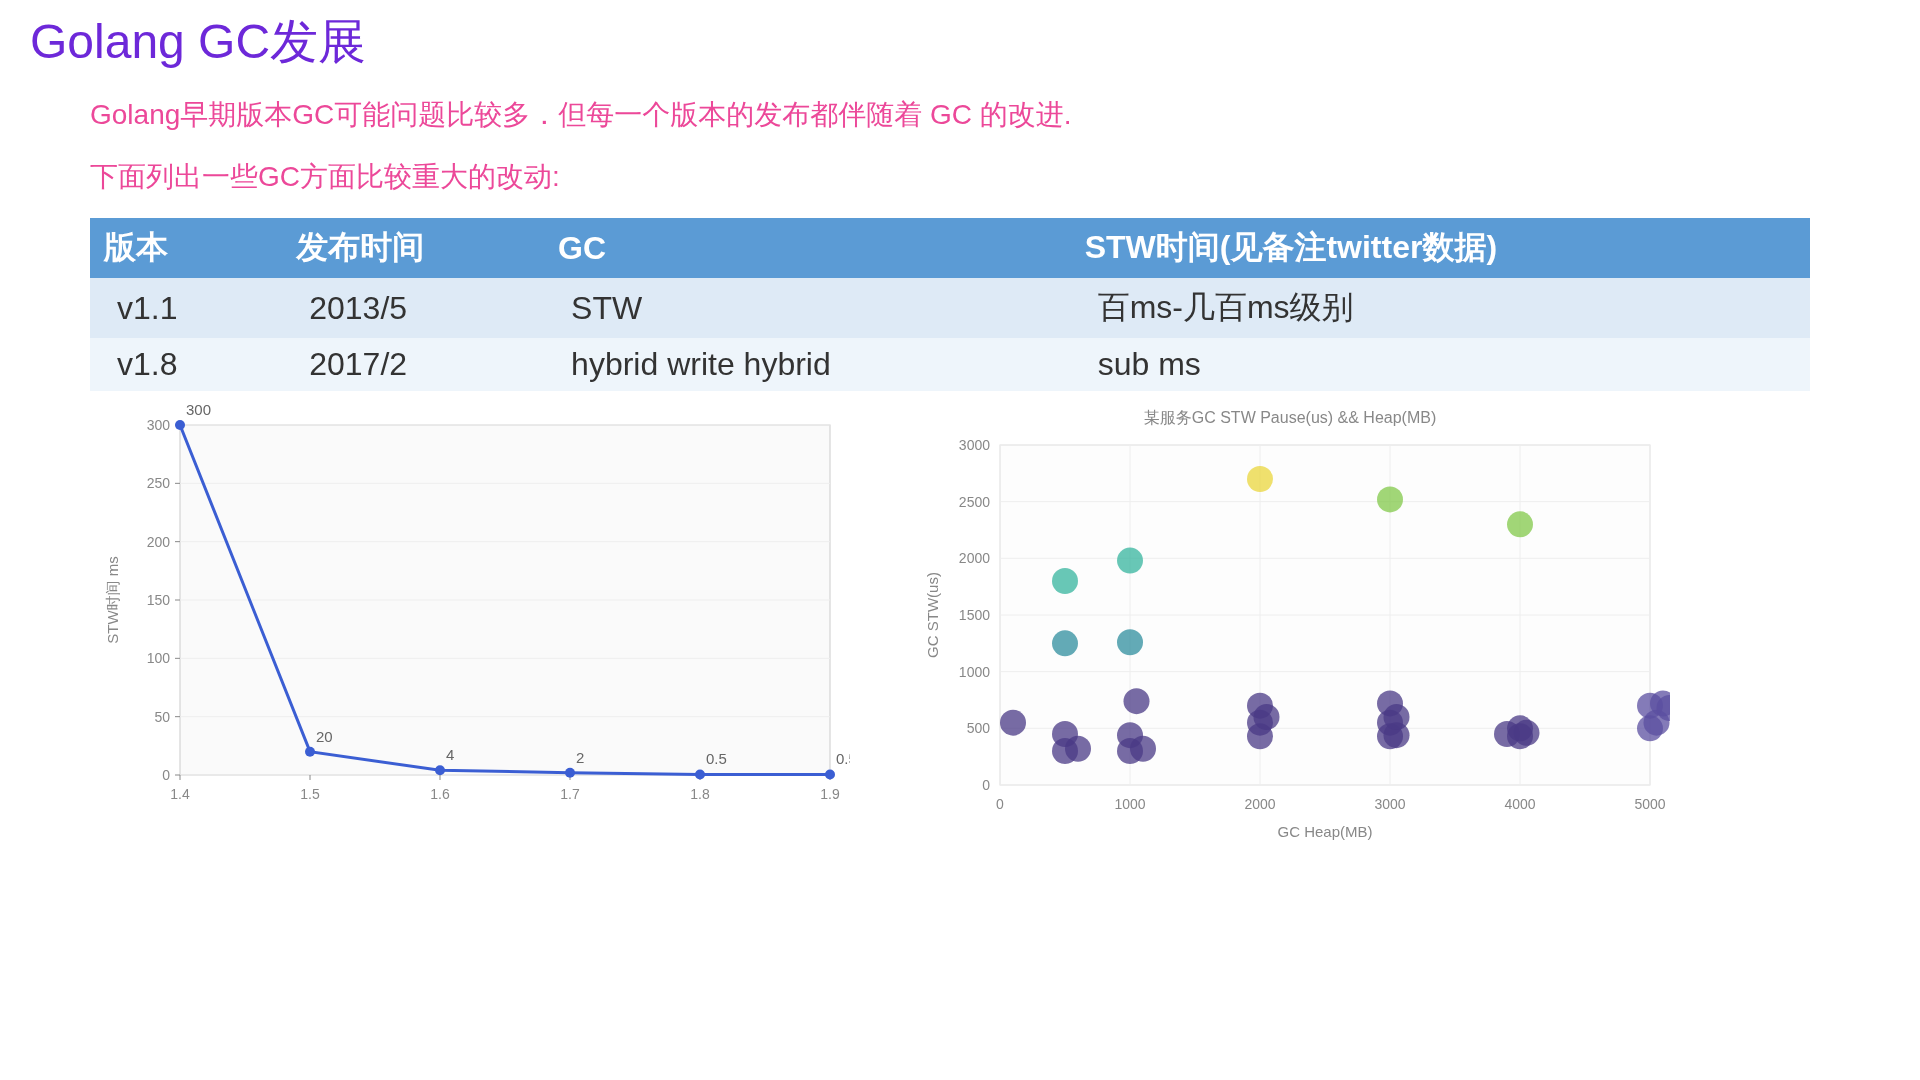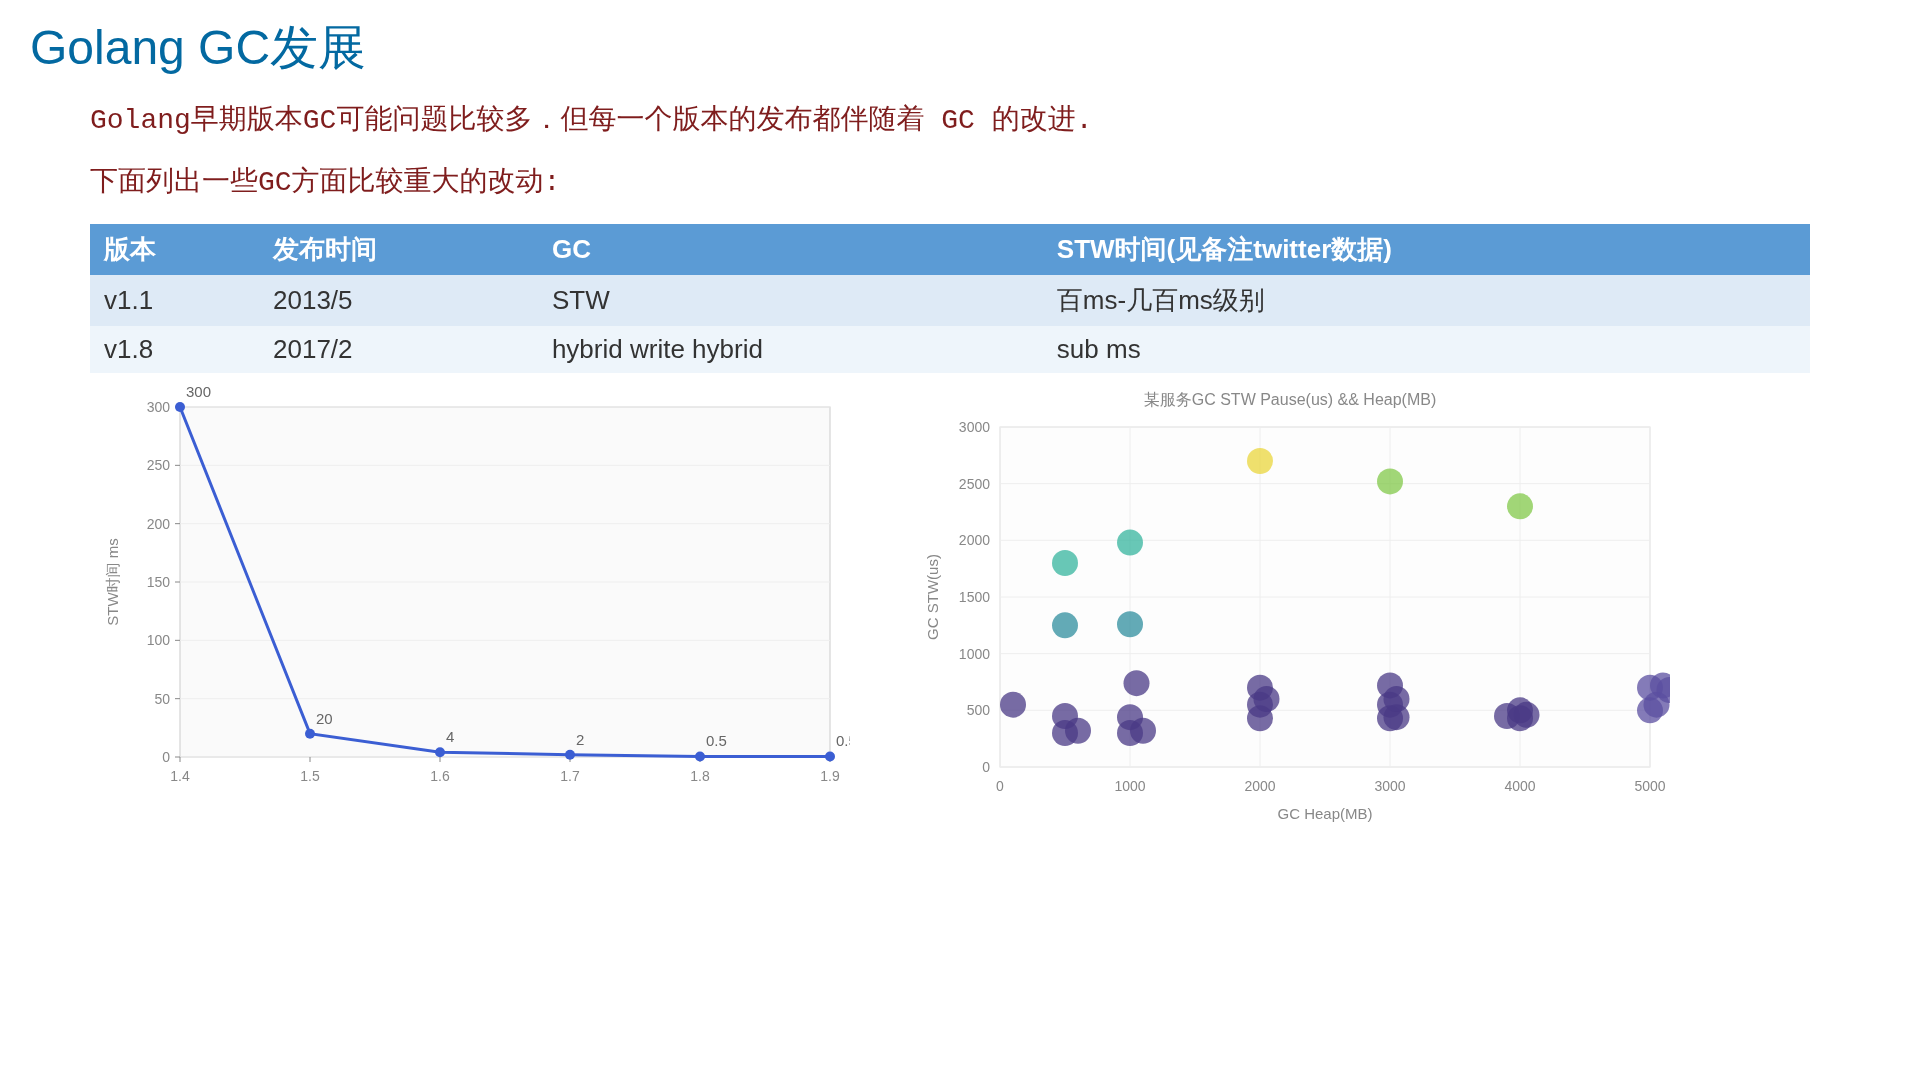--- a/index.html
+++ b/index.html
@@ -1,21 +1,21 @@
 <!DOCTYPE html>
 <html><head>
 <meta charset="utf-8">
 <style>
   html,body{margin:0;padding:0;width:1920px;height:1080px;font-family:"Microsoft YaHei","Segoe UI",Arial,sans-serif;background:#fff;color:#333;}
   .slide{padding:10px 30px 0 30px;}
-  h1{font-size:48px;font-weight:400;margin:6px 0 10px 0;color:#0369a1;}
-  .intro p{font-size:28px;margin:20px 0;line-height:1.5;color:#7f1d1d;padding-left:60px;font-family:Liberation Mono, monospace;}
-  table{border-collapse:collapse;width:1720px;margin:20px 0 14px 60px;font-size:26px;}
+  h1{font-size:48px;font-weight:400;margin:0 0 10px 0;color:#6d28d9;}
+  .intro p{font-size:28px;margin:20px 0;line-height:1.5;color:#ec4899;padding-left:60px;}
+  table{border-collapse:collapse;width:1720px;margin:20px 0 14px 60px;font-size:32px;}
   th{background:#5B9BD5;color:#fff;text-align:left;padding:8px 14px;font-weight:700;}
-  td{padding:8px 14px;}
+  td{padding:8px 27px;}
   tbody tr:nth-child(odd){background:#DEEAF6;}
   tbody tr:nth-child(even){background:#EEF5FB;}
   .charts{display:flex;gap:60px;margin-left:60px;}
   .chart-box{background:#fff;}
   .axis-label{font-size:15px;fill:#888;}
   .tick{font-size:14px;fill:#888;}
   .title2{font-size:16px;fill:#888;text-anchor:middle;}
   .datalabel{font-size:15px;fill:#666;}
 </style>
 </head>

